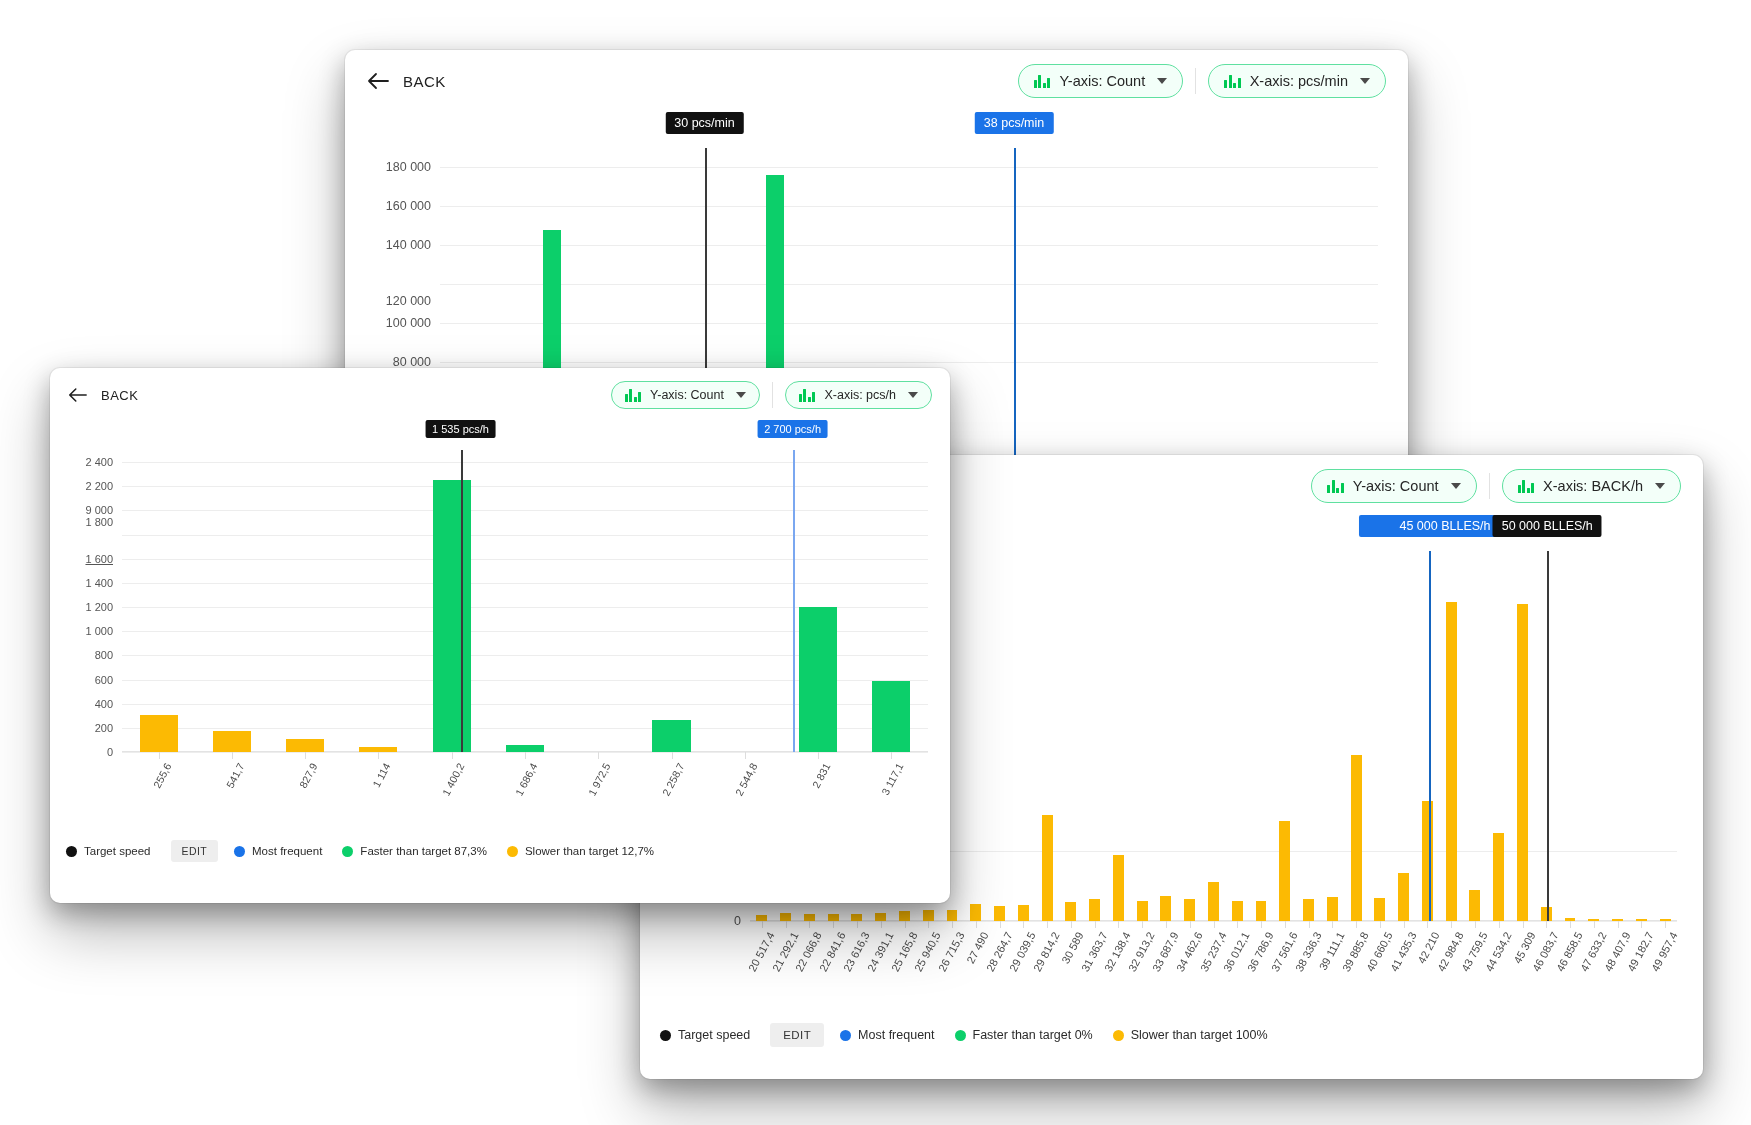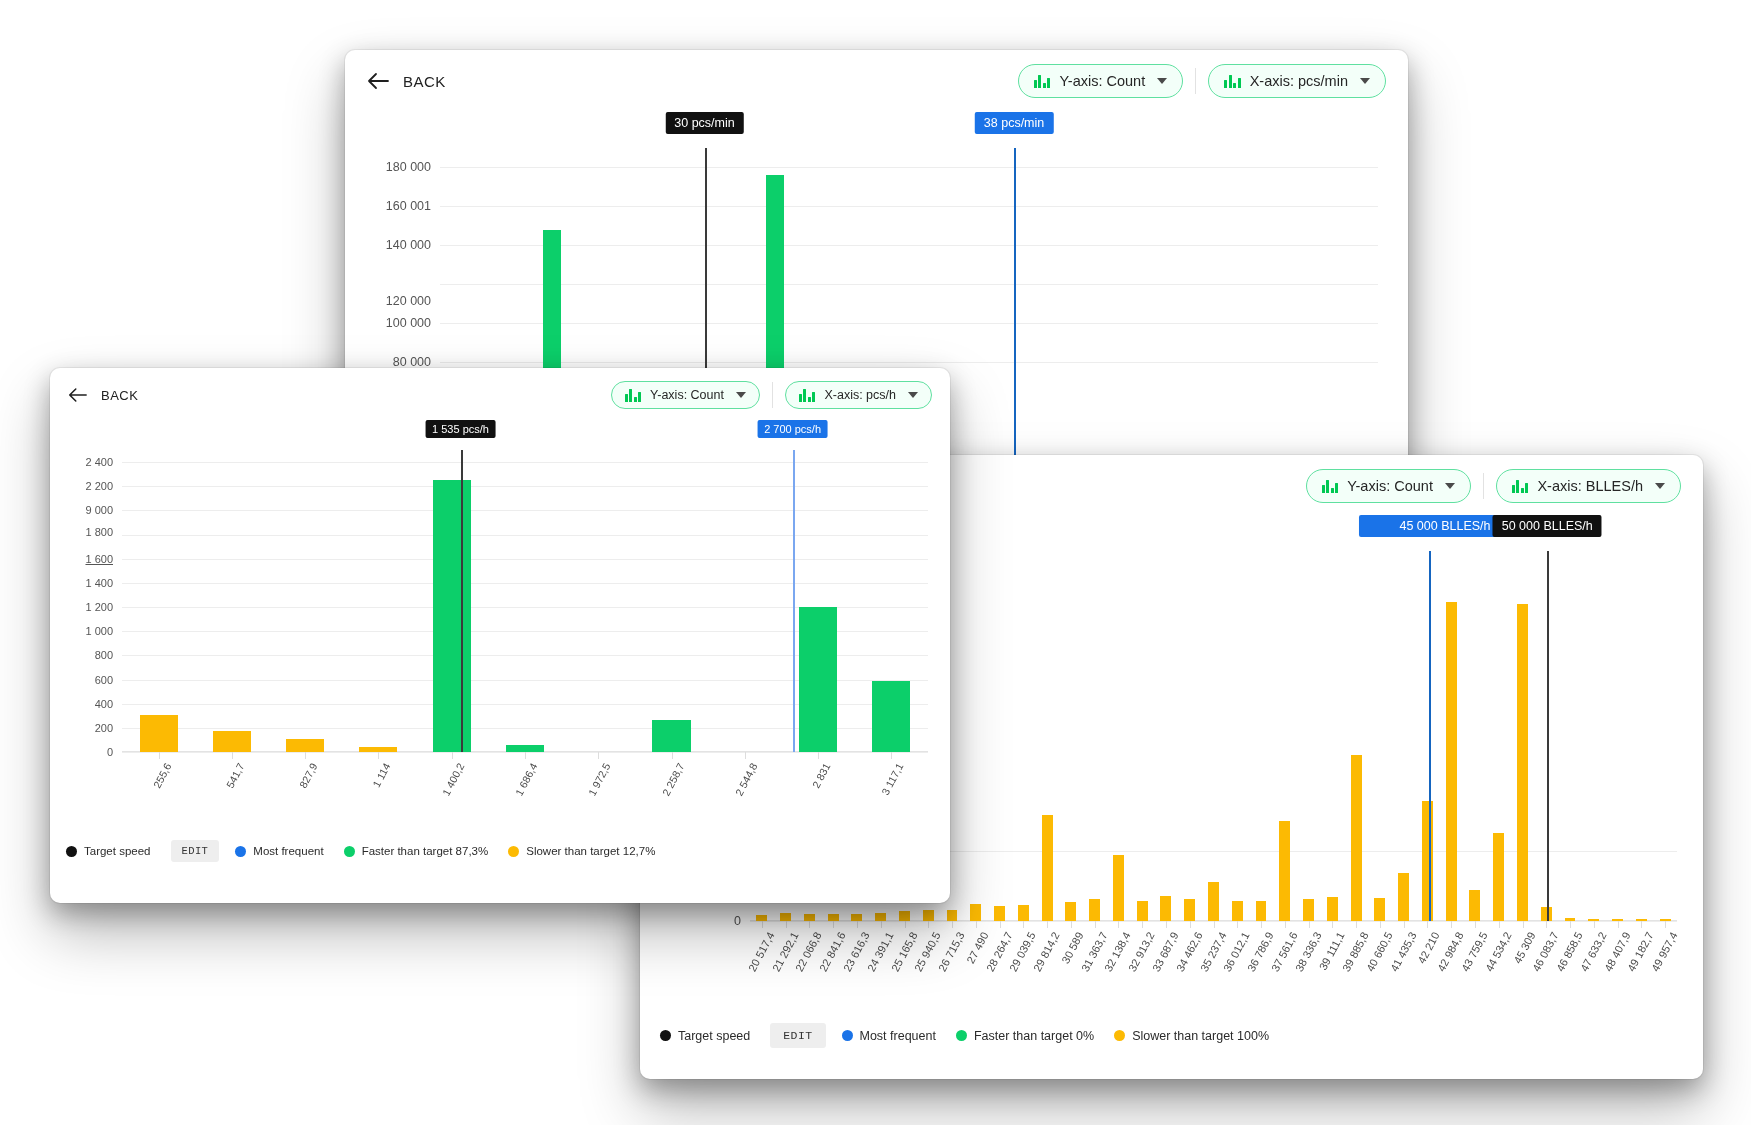--- a/index.html
+++ b/index.html
@@ -111,21 +111,21 @@
     padding: 10px 20px 14px 20px;
     font-size: 12.5px; color: #2b2b2b;
   }
   .win-front .legend { font-size: 11.5px; padding: 8px 16px 12px 16px; }
   .lg-item { display: flex; align-items: center; gap: 7px; margin-right: 10px; }
   .dot { width: 11px; height: 11px; border-radius: 50%; display: inline-block; }
   .edit-btn {
     background: #eeeeee; border: none; border-radius: 3px;
     padding: 6px 13px; font-size: 11.5px; letter-spacing: .4px;
     color: #333; cursor: pointer; margin-right: 6px;
-    font-family: Liberation Mono, monospace;
+    font-family: Liberation Sans, sans-serif;
   }
   .win-front .edit-btn { padding: 5px 11px; font-size: 10.5px; }
 </style>
 </head>
 <body>
 
 <div id="stage">
 
   <div class="window win-back">
     <div class="topbar">
@@ -159,21 +159,21 @@
           <span>X-axis: pcs/min</span>
           <span class="caret"></span>
         </div>
       </div>
     </div>
     <div class="chart-wrap" style="margin:46px 30px 0 95px;">
       <div class="plot" id="plot-back" style="height:370px;">
           <div class="gridline" style="top: 19.4737px;"></div>
           <div class="ytick" style="top: 19.4737px;">180 000</div>
           <div class="gridline" style="top: 58.4211px;"></div>
-          <div class="ytick" style="top: 58.4211px;">160 001</div>
+          <div class="ytick" style="top: 58.4211px;">160 000</div>
           <div class="gridline" style="top: 97.3684px;"></div>
           <div class="ytick" style="top: 97.3684px;">140 000</div>
           <div class="gridline" style="top: 136.316px;"></div>
           <div class="ytick" style="top: 136.316px; margin-top: 17px;">120 000</div>
           <div class="gridline" style="top: 175.263px;"></div>
           <div class="ytick" style="top: 175.263px;">100 000</div>
           <div class="gridline" style="top: 214.211px;"></div>
           <div class="ytick" style="top: 214.211px;">80 000</div>
           <div class="axisline"></div>
           <div class="tickmark" style="left: 22.3333px;"></div>
@@ -264,21 +264,21 @@
           <span class="caret"></span>
         </div>
         <div class="divider"></div>
         <div class="pill">
           <span class="bars-ico">
               <i></i>
               <i></i>
               <i></i>
               <i></i>
             </span>
-          <span>X-axis: BLLES/h</span>
+          <span>X-axis: BACK/h</span>
           <span class="caret"></span>
         </div>
       </div>
     </div>
     <div class="chart-wrap" style="margin:44px 26px 0 110px;">
       <div class="plot" id="plot-right" style="height:370px;">
           <div class="gridline" style="top: 299.524px;"></div>
           <div class="ytick" style="top: 299.524px;">200 000</div>
           <div class="gridline" style="top: 370px;"></div>
           <div class="ytick" style="top: 370px;">0</div>
@@ -463,21 +463,21 @@
     </div>
     <div class="chart-wrap" style="margin:36px 22px 0 72px;">
       <div class="plot" id="plot-front" style="height:302px;">
           <div class="gridline" style="top: 12.08px;"></div>
           <div class="ytick" style="top: 12.08px;">2 400</div>
           <div class="gridline" style="top: 36.24px;"></div>
           <div class="ytick" style="top: 36.24px;">2 200</div>
           <div class="gridline" style="top: 60.4px;"></div>
           <div class="ytick" style="top: 60.4px;">9 000</div>
           <div class="gridline" style="top: 84.56px;"></div>
-          <div class="ytick" style="top: 82px;">1 800</div>
+          <div class="ytick" style="top: 72px;">1 800</div>
           <div class="gridline" style="top: 108.72px;"></div>
           <div class="ytick" style="top: 108.72px; text-decoration: underline;">1 600</div>
           <div class="gridline" style="top: 132.88px;"></div>
           <div class="ytick" style="top: 132.88px;">1 400</div>
           <div class="gridline" style="top: 157.04px;"></div>
           <div class="ytick" style="top: 157.04px; margin-left: 43px;">1 200</div>
           <div class="gridline" style="top: 181.2px;"></div>
           <div class="ytick" style="top: 181.2px;">1 000</div>
           <div class="gridline" style="top: 205.36px;"></div>
           <div class="ytick" style="top: 205.36px;">800</div>

